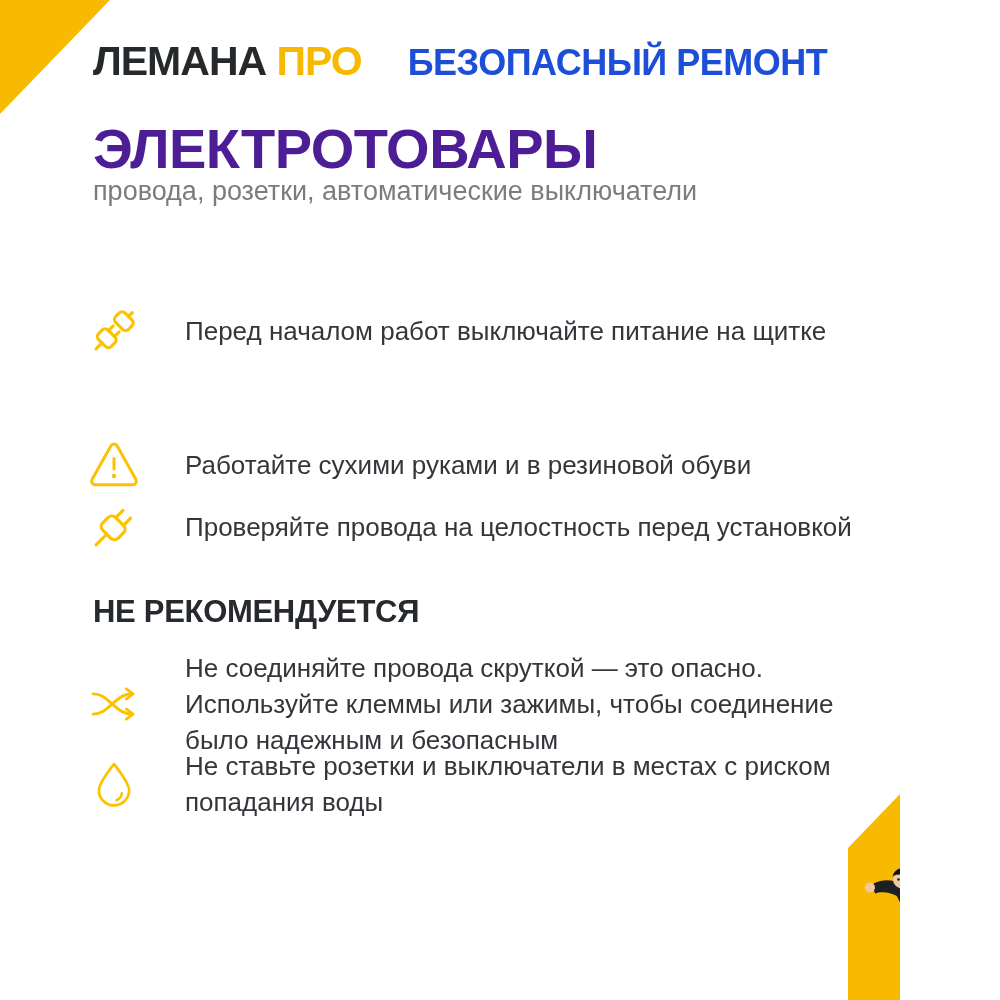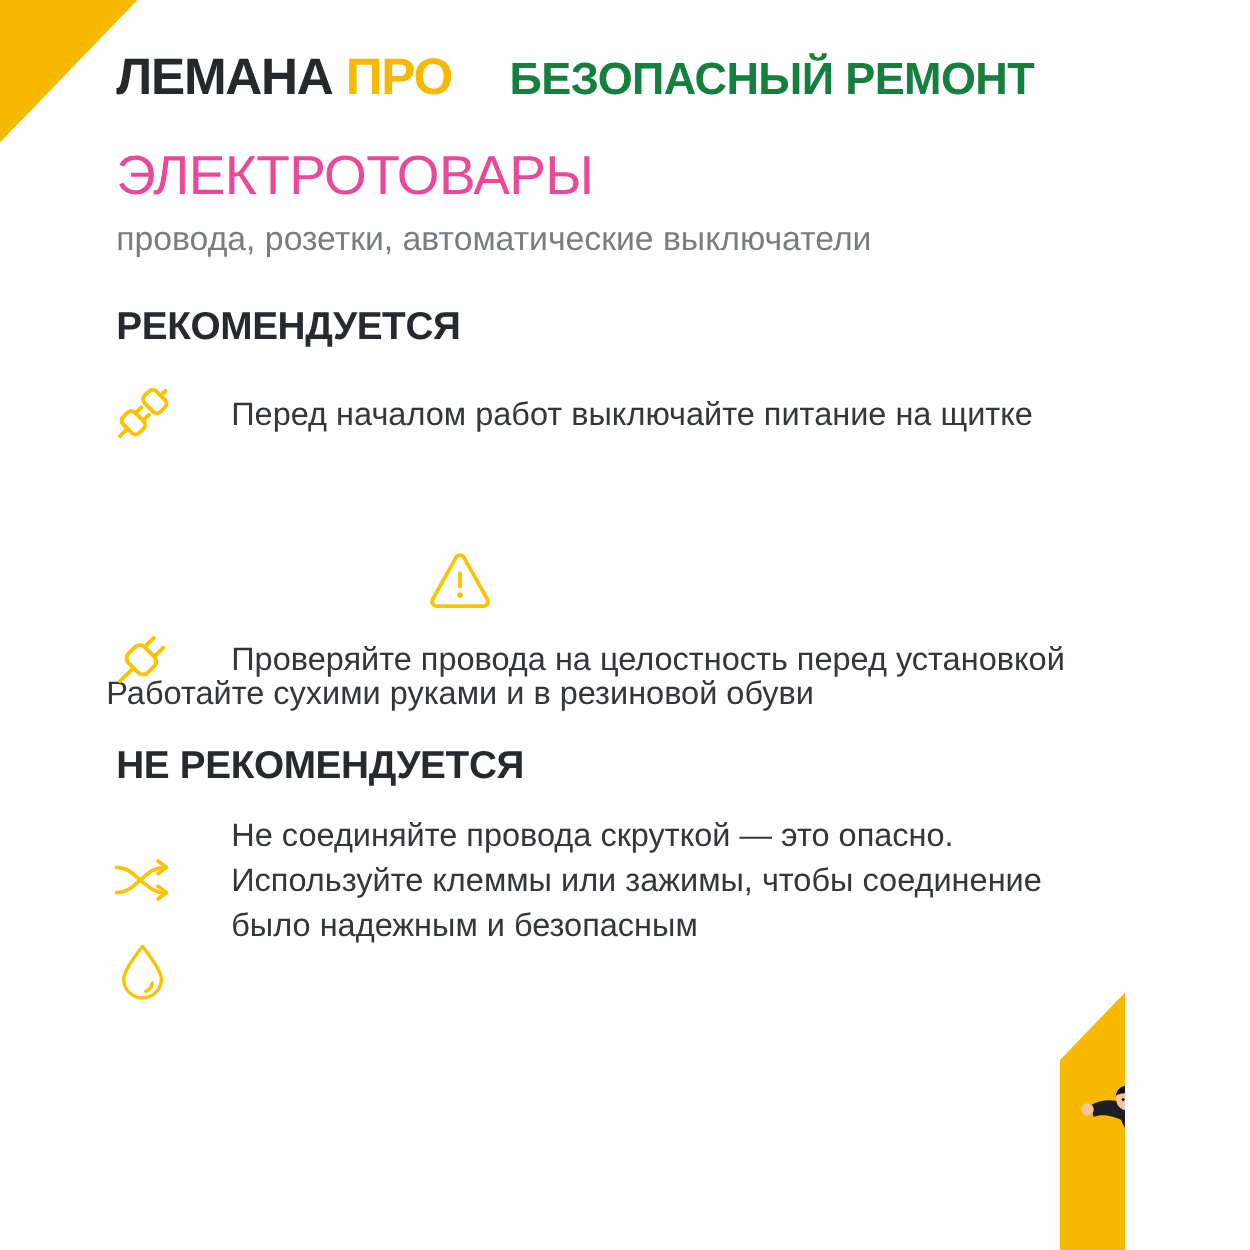--- a/index.html
+++ b/index.html
@@ -15,36 +15,36 @@
   .corner-br{
     position:absolute;left:848px;top:690px;width:152px;height:310px;background:#F8BA00;
     clip-path:polygon(152px 0,0 158px,0 310px,152px 310px);
   }
   .character{position:absolute;left:852px;top:852px;width:140px;height:118px;}
   
   .header-row{position:absolute;left:93px;top:38px;display:flex;align-items:baseline;gap:46px;}
   .logo{font-size:41px;font-weight:900;letter-spacing:-1px;white-space:nowrap;}
   .logo .accent{color:#F7B900;}
   .logo .primary{color:#26292B;}
-  .campaign{font-size:36px;font-weight:800;letter-spacing:-0.5px;color:#15803d;white-space:nowrap;}
+  .campaign{font-size:36px;font-weight:800;letter-spacing:-0.5px;color:#1d4ed8;white-space:nowrap;}
   
-  .page-title{position:absolute;left:93px;top:116px;font-size:44px;font-weight:400;letter-spacing:-0.5px;color:#ec4899;}
+  .page-title{position:absolute;left:93px;top:116px;font-size:56px;font-weight:700;letter-spacing:-0.5px;color:#4c1d95;}
   .page-subtitle{position:absolute;left:93px;top:176px;font-size:27px;font-weight:400;color:#797C81;}
   
   .section-heading{position:absolute;left:93px;font-size:31px;font-weight:900;letter-spacing:-0.3px;color:#26292D;}
   #rec-heading{top:243px;}
   #notrec-heading{top:594px;}
   
   .row{position:absolute;left:85px;display:flex;align-items:center;gap:42px;}
   .row-icon{flex:0 0 58px;width:58px;height:58px;display:flex;align-items:center;justify-content:center;}
   .row-icon svg{display:block;}
   .row-text{max-width:730px;font-size:26px;line-height:36px;color:#33363A;}
   #row-1{top:302px;}
   #row-2{top:368px;}
-  #row-3{top:436px;flex-direction:column;}
+  #row-3{top:436px;}
   #row-4{top:498px;}
   #row-5{top:650px;}
   #row-6{top:748px;}
   .icon-stroke{fill:none;stroke:#FCC200;stroke-width:2.6;stroke-linecap:round;stroke-linejoin:round;}
 </style>
 </head>
 <body>
 
 <div class="page">
 
@@ -54,21 +54,20 @@
     <div class="logo">
       <span class="primary">ЛЕМАНА</span>
       <span class="accent">ПРО</span>
     </div>
     <div class="campaign">БЕЗОПАСНЫЙ РЕМОНТ</div>
   </div>
 
   <div class="page-title">ЭЛЕКТРОТОВАРЫ</div>
   <div class="page-subtitle">провода, розетки, автоматические выключатели</div>
 
-  <div class="section-heading" id="rec-heading">РЕКОМЕНДУЕТСЯ</div>
 
   <div class="row" id="row-1">
     <span class="row-icon">
       <svg width="58" height="58" viewBox="0 0 48 48" class="icon-stroke">
         <g transform="rotate(45 24 24)">
           <path d="M24 2.5 V7"></path>
           <rect x="16.5" y="7" width="15" height="11" rx="3.5"></rect>
           <path d="M20.5 27 V21.5 M27.5 27 V21.5"></path>
           <rect x="16.5" y="27" width="15" height="11" rx="3.5"></rect>
           <path d="M24 38 V45"></path>
@@ -117,20 +116,21 @@
     <span class="row-text">Не соединяйте провода скруткой — это опасно. Используйте клеммы или зажимы, чтобы соединение было надежным и безопасным</span>
   </div>
 
   <div class="row" id="row-6">
     <span class="row-icon">
       <svg width="50" height="50" viewBox="0 0 48 48" class="icon-stroke">
         <path d="M24 5 C24 5 9.5 22.5 9.5 30 a14.5 14.5 0 0 0 29 0 C38.5 22.5 24 5 24 5 Z"></path>
         <path d="M31.5 33 a8 8 0 0 1 -5 6.5"></path>
       </svg>
     </span>
+    <span class="row-text">Не ставьте розетки и выключатели в местах с риском попадания воды</span>
   </div>
 
   <div class="corner-br"></div>
 
   <svg class="character" viewBox="0 0 140 115">
 
     <path d="M64 36 C82 27 100 24 124 33 L117 48 C100 39 84 41 70 47 Z" fill="#C9953F"></path>
 
     <path d="M20 31 C32 24 46 26 58 35 L52 47 C42 39 30 37 23 40 Z" fill="#1D1F24"></path>
     <circle cx="18" cy="34" r="5" fill="#F2C7A0"></circle>

